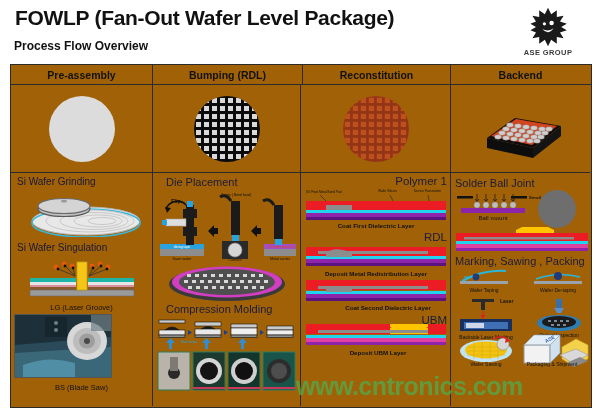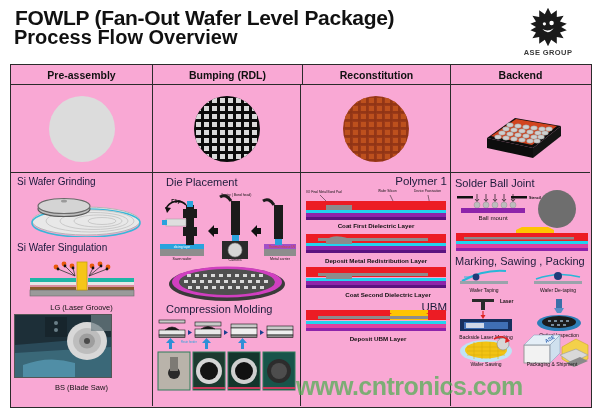--- a/index.html
+++ b/index.html
@@ -12,30 +12,30 @@
   .slide{position:relative;width:600px;height:414px;box-sizing:border-box;}
 
   
   .header{position:absolute;left:0;top:0;width:600px;height:62px;}
   .title{
     position:absolute;left:15px;top:6px;
     font-size:21px;font-weight:bold;letter-spacing:-0.3px;color:#111;
     white-space:nowrap;
   }
   .subtitle{
-    position:absolute;left:14px;top:26px;
-    font-size:20px;font-weight:bold;color:#111;white-space:nowrap;text-align:center;
+    position:absolute;left:14px;top:39px;
+    font-size:12px;font-weight:bold;color:#111;white-space:nowrap;text-align:center;
   }
   .logo-wrap{position:absolute;left:508px;top:7px;width:80px;height:56px;text-align:center;}
   .logo-sun{display:block;margin:0 auto;}
   .logo-text{font-size:7.5px;font-weight:bold;letter-spacing:.4px;color:#3a3a3a;margin-top:1px;}
 
   
   .grid{position:absolute;left:10px;top:64px;width:582px;height:344px;
-        border:1.5px solid #2b2b2b;box-sizing:border-box;background:#f9a8d4;}
+        border:1.5px solid #2b2b2b;box-sizing:border-box;background:#a16207;}
   .hdr-row{display:flex;height:20px;border-bottom:1.5px solid #2b2b2b;box-sizing:border-box;}
   .hdr-cell{flex:0 0 auto;display:flex;align-items:center;justify-content:center;
             font-size:10.5px;font-weight:bold;color:#111;box-sizing:border-box;
             border-right:1.5px solid #2b2b2b;}
   .hdr-cell:last-child{border-right:none;}
   .body-row{display:flex;height:321px;box-sizing:border-box;}
   .col{flex:0 0 auto;box-sizing:border-box;border-right:1.5px solid #2b2b2b;position:relative;overflow:hidden;}
   .col:last-child{border-right:none;}
   .w1{width:142px;} .w2{width:148px;} .w3{width:150px;} .w4{width:139px;}
 
@@ -507,20 +507,21 @@
             <rect x="2" y="14" width="140" height="9" fill="#ec1c24"></rect>
             <path d="M22 23 L22 16 L30 14 L44 14 L50 16 L50 23 Z" fill="#ec1c24"></path>
             <rect x="2" y="23" width="140" height="3" fill="#22d3ee"></rect>
             <path d="M22 23 q8 -6 20 -2 l6 2 Z" fill="#22d3ee"></path>
             <rect x="22" y="18" width="26" height="5" fill="#8c8c8c"></rect>
             <rect x="2" y="26" width="140" height="4" fill="#8e24aa"></rect>
             <rect x="2" y="30" width="140" height="3" fill="#5b1380"></rect>
             <text x="72" y="41" font-size="6.2" font-weight="bold" fill="#111" text-anchor="middle">Coat First Dielectric Layer</text>
           </svg>
 
+          <div class="rdl-h">RDL</div>
           <svg width="144" height="36" viewBox="0 0 144 36" style="display:block;margin:-1px auto 0 auto;">
             <rect x="2" y="4" width="140" height="9" fill="#ec1c24"></rect>
             <path d="M22 13 L22 6 L30 4 L44 4 L50 6 L50 13 Z" fill="#ec1c24"></path>
             <rect x="14" y="8" width="110" height="3" fill="#8c8c8c"></rect>
             <path d="M22 11 q8 -6 20 -2" stroke="#8c8c8c" stroke-width="2.5" fill="none"></path>
             <rect x="2" y="13" width="140" height="3" fill="#22d3ee"></rect>
             <rect x="22" y="10" width="26" height="4" fill="#8c8c8c"></rect>
             <rect x="2" y="16" width="140" height="4" fill="#8e24aa"></rect>
             <rect x="2" y="20" width="140" height="3" fill="#5b1380"></rect>
             <text x="72" y="33" font-size="6.2" font-weight="bold" fill="#111" text-anchor="middle">Deposit Metal Redistribution Layer</text>

